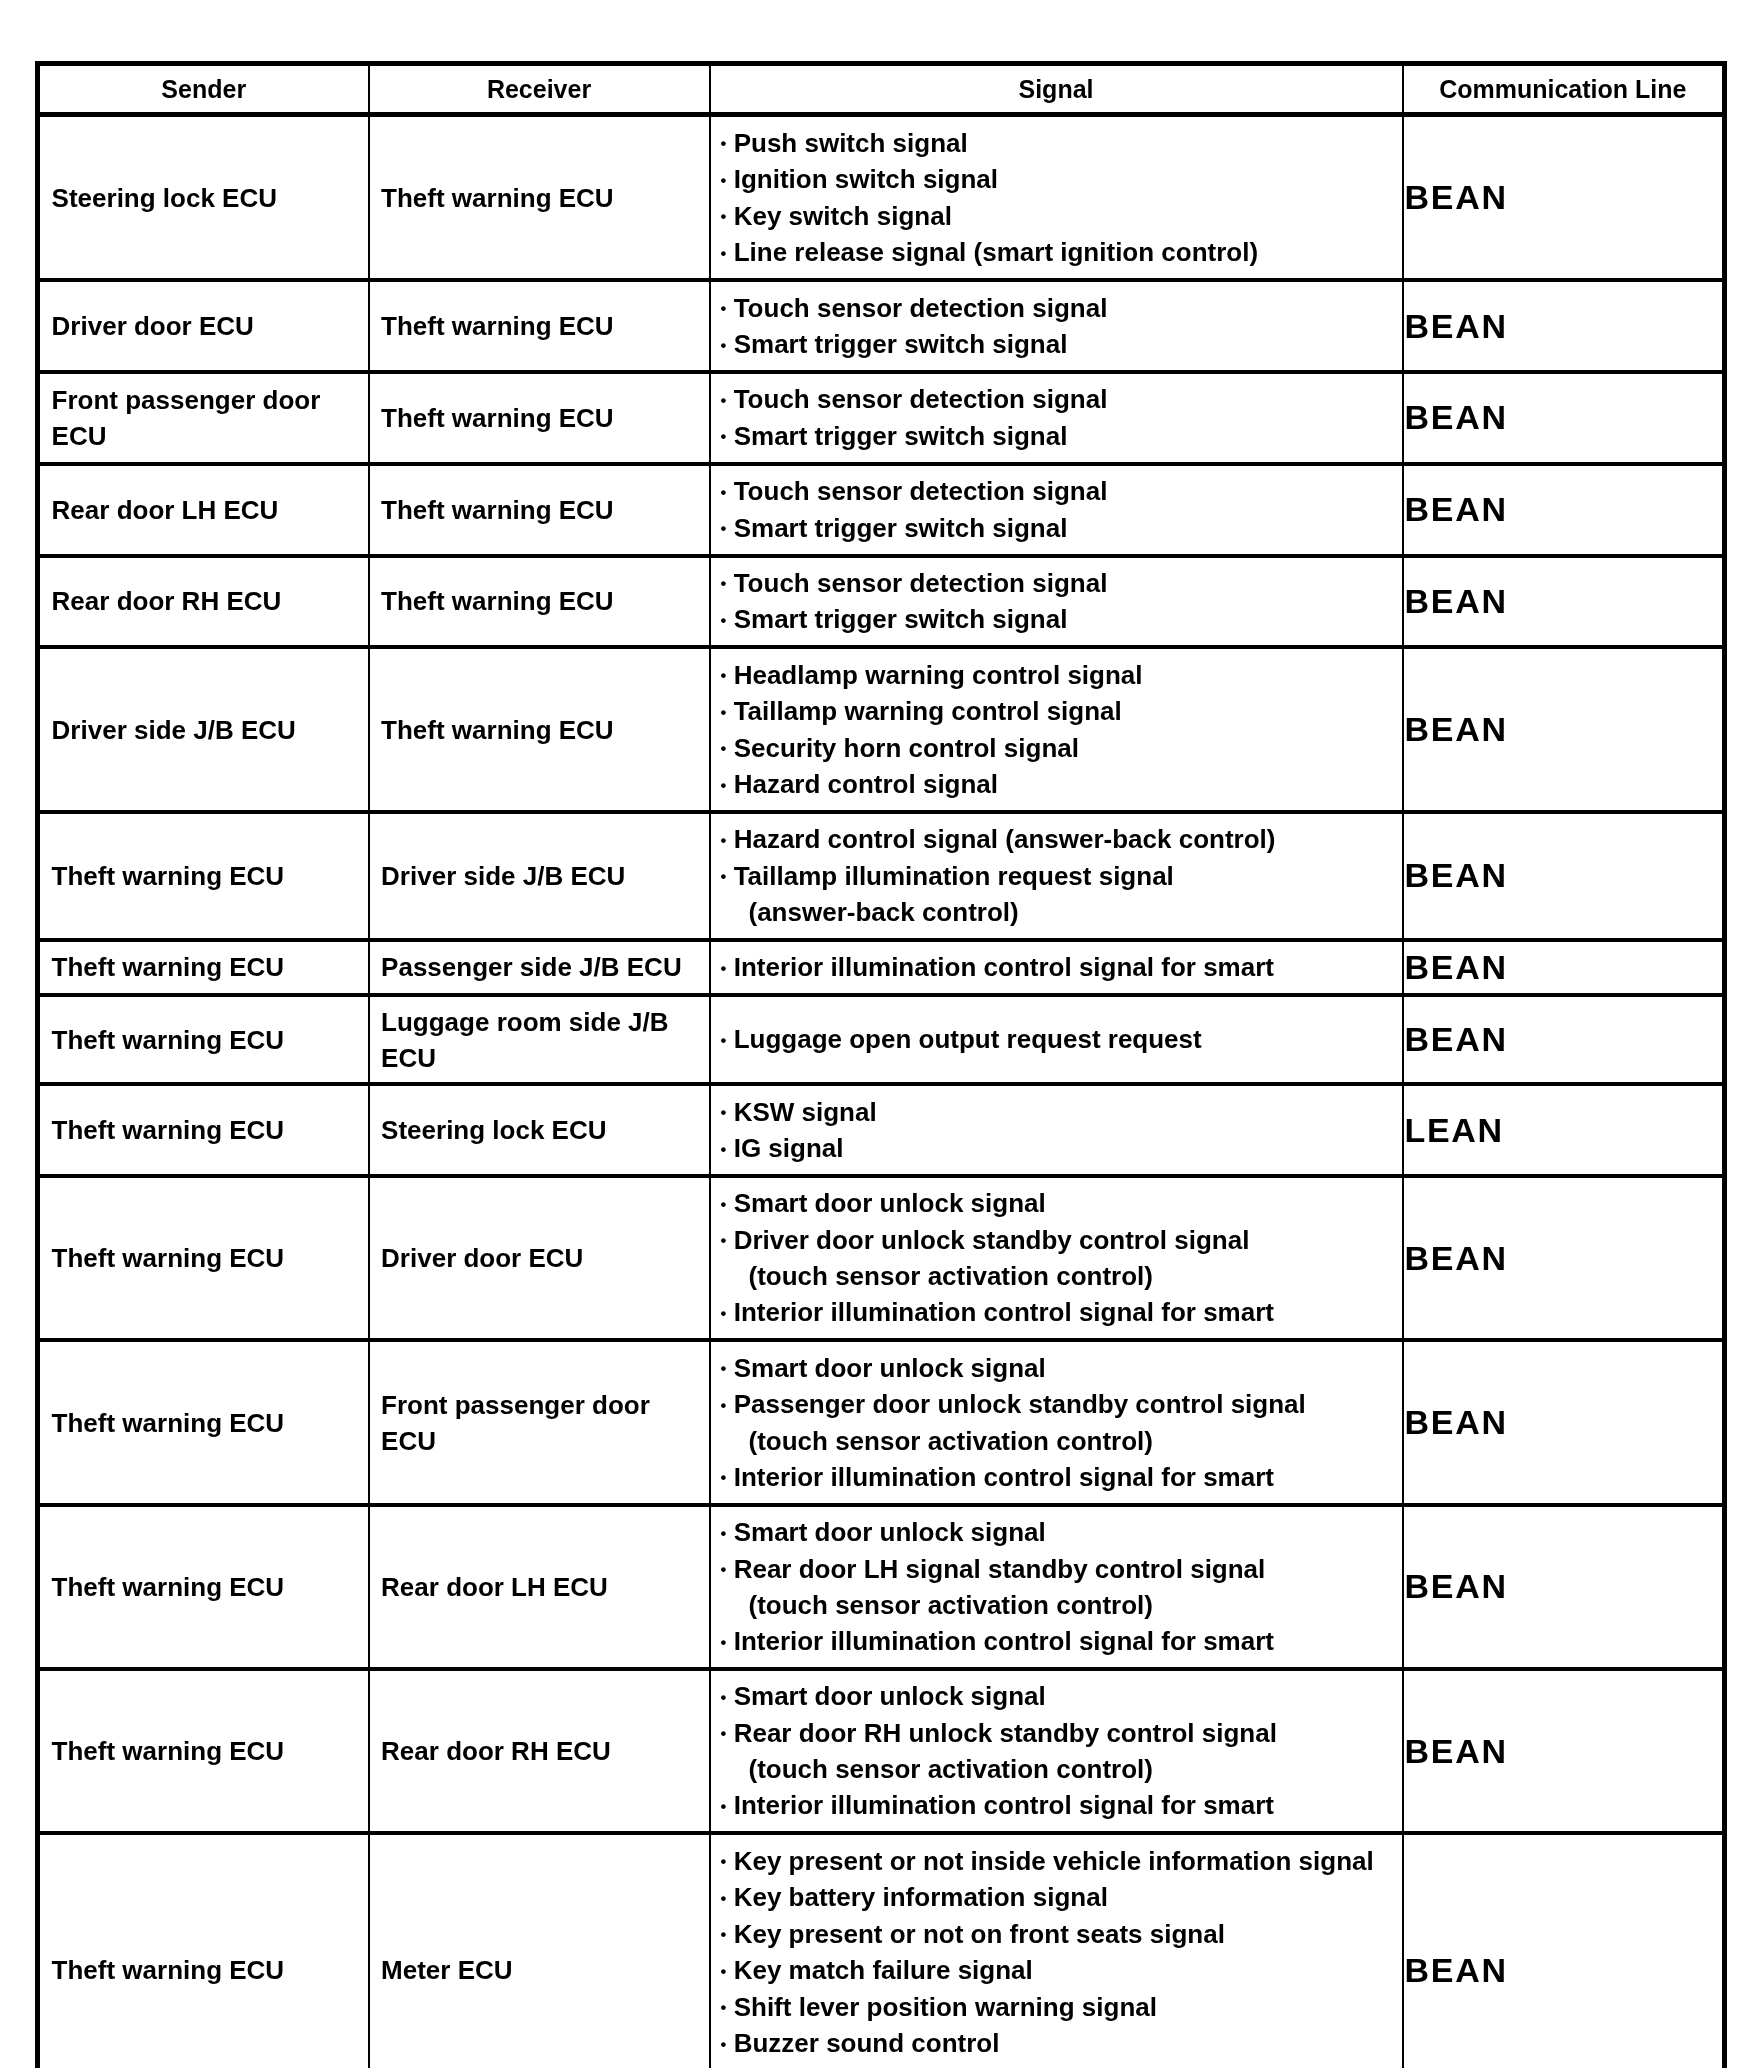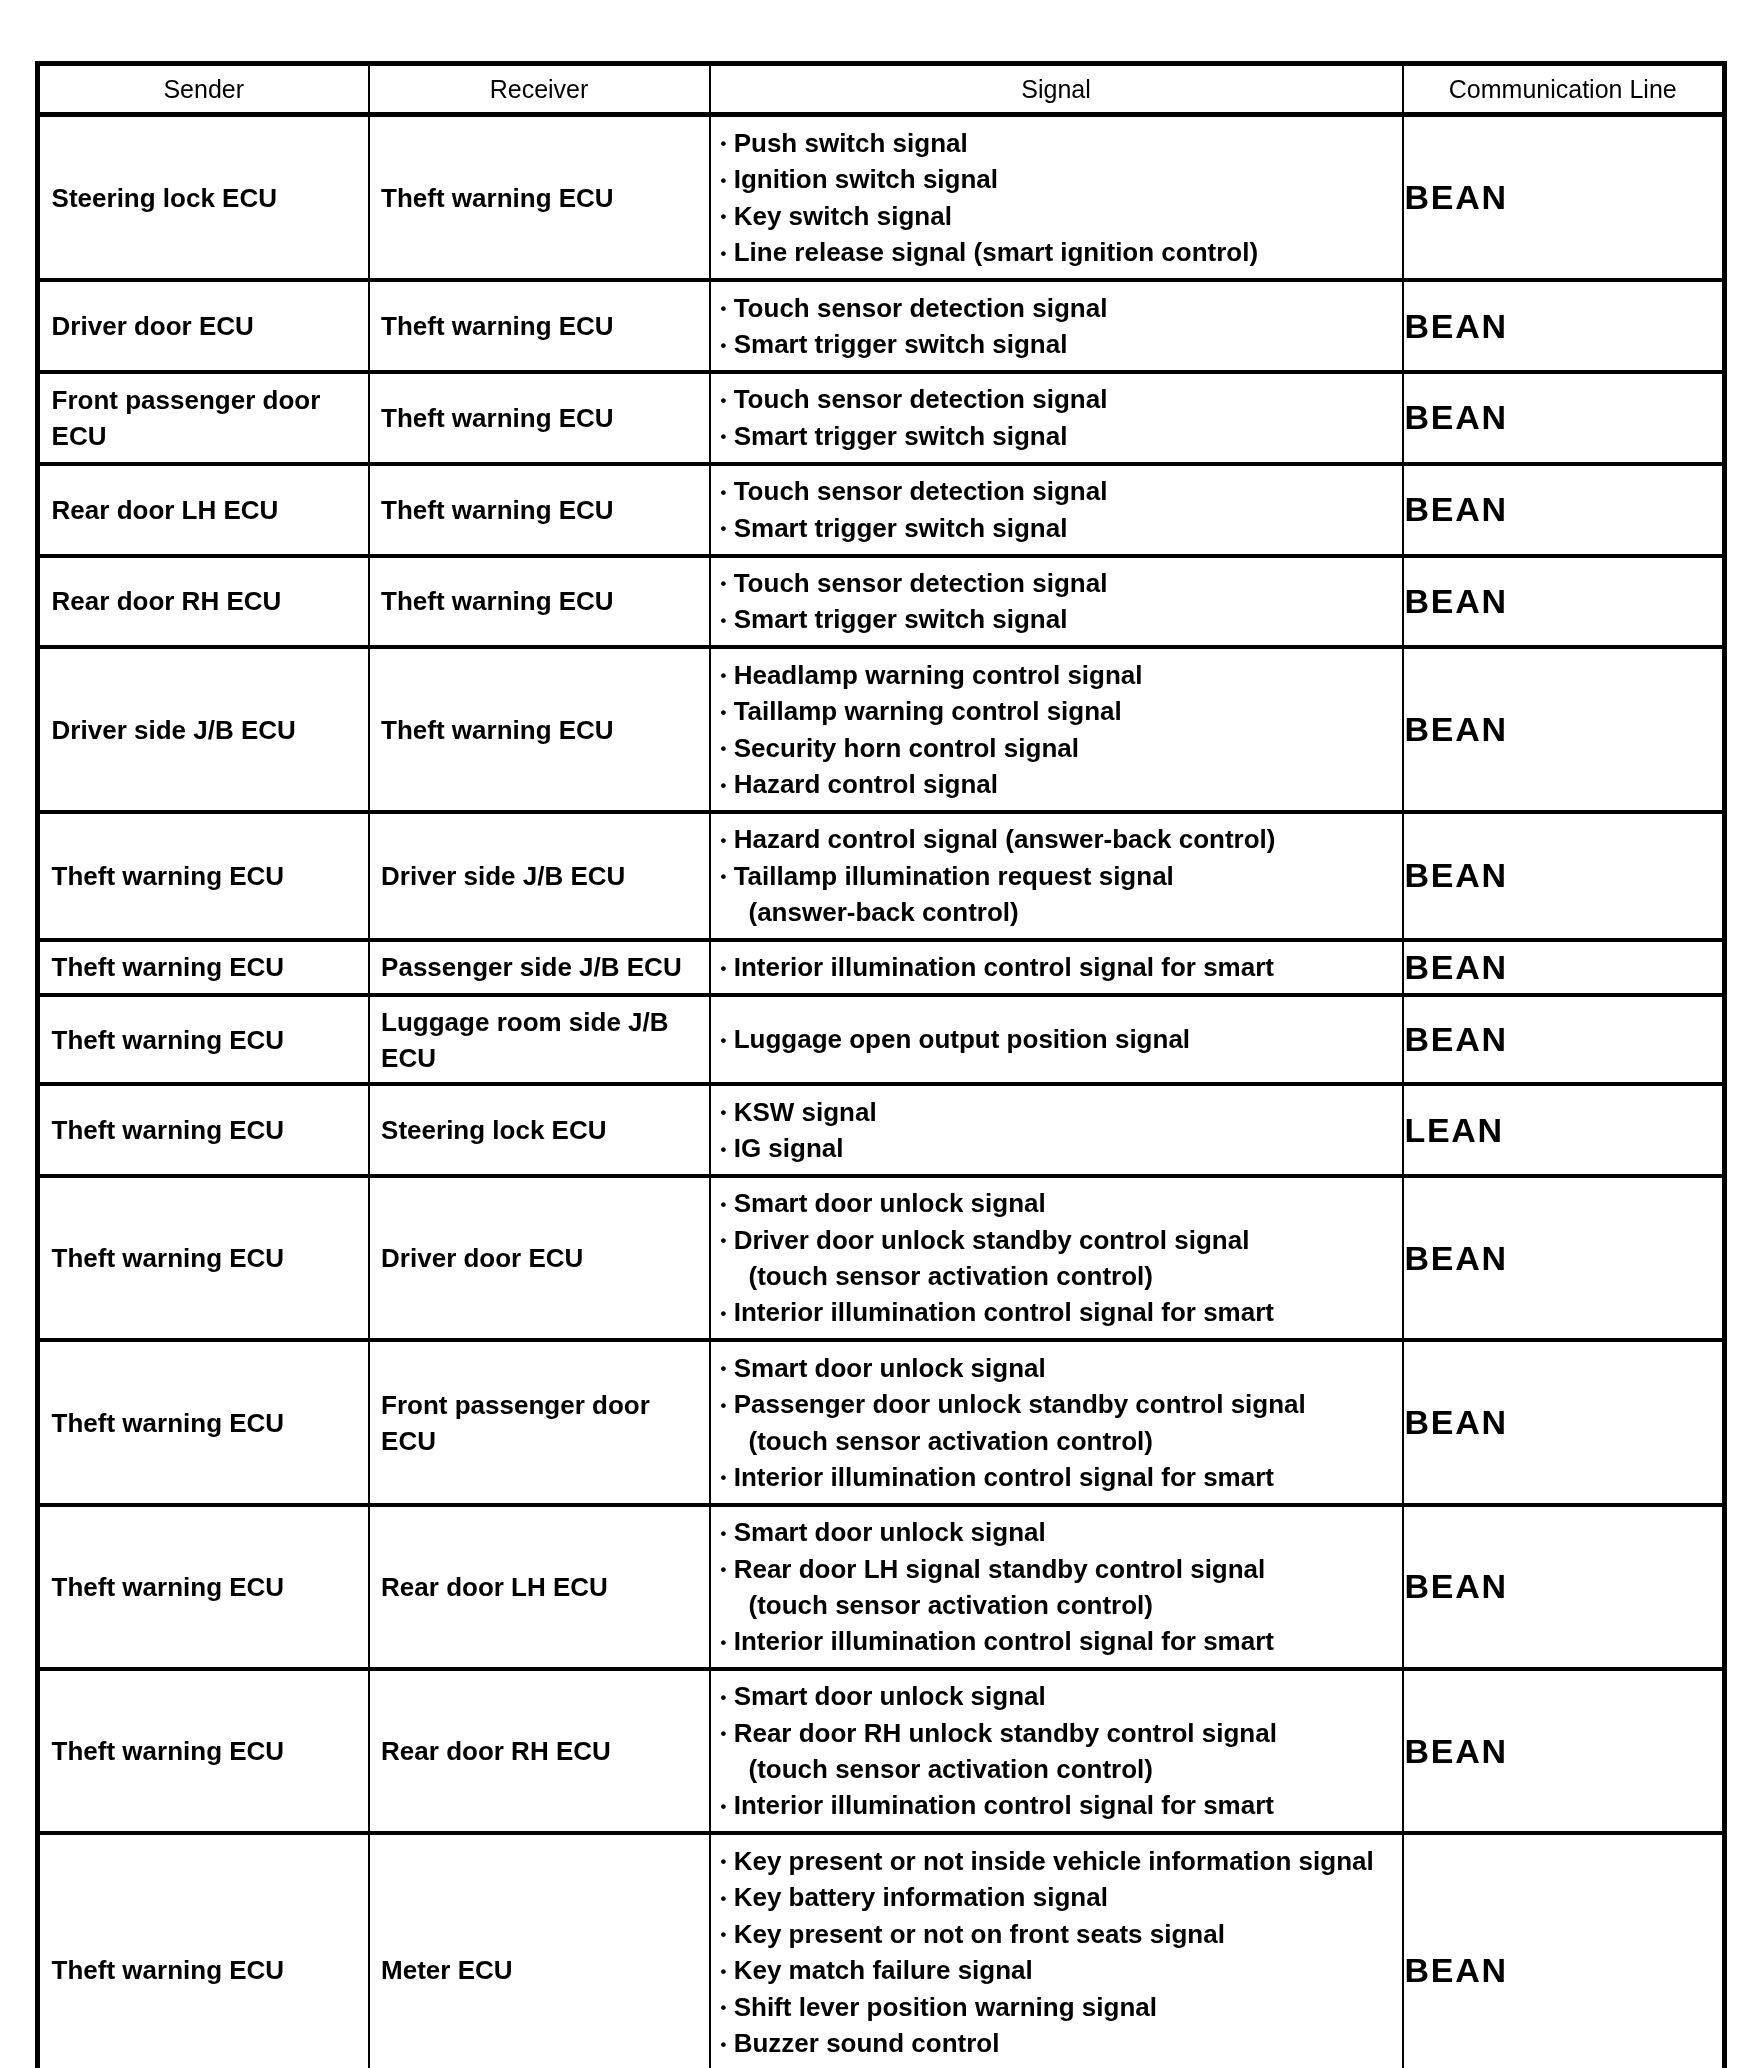--- a/index.html
+++ b/index.html
@@ -30,21 +30,21 @@
   col.c-comm     { width: 322px; }
 
   th, td {
     border: 2.5px solid #000000;
     vertical-align: middle;
     background: #ffffff;
   }
   th {
     height: 43px;
     font-size: 25px;
-    font-weight: 400;
+    font-weight: 700;
     text-align: center;
     border-bottom: 5px solid #000000;
     padding: 1.7px 3.3px;
   }
   td {
     border-top-width: 4.1px;
     border-bottom-width: 4.1px;
     font-size: 26px;
     font-weight: 700;
   }
@@ -166,21 +166,21 @@
           <td class="receiver-col">Passenger side J/B ECU</td>
           <td class="signal-col">
             <div class="sig-line"><span class="bullet">•</span><span>Interior illumination control signal for smart</span></div>
           </td>
           <td class="comm-col">BEAN</td>
         </tr>
         <tr>
           <td class="sender-col">Theft warning ECU</td>
           <td class="receiver-col">Luggage room side J/B ECU</td>
           <td class="signal-col">
-            <div class="sig-line"><span class="bullet">•</span><span>Luggage open output position signal</span></div>
+            <div class="sig-line"><span class="bullet">•</span><span>Luggage open output request request</span></div>
           </td>
           <td class="comm-col">BEAN</td>
         </tr>
         <tr>
           <td class="sender-col">Theft warning ECU</td>
           <td class="receiver-col">Steering lock ECU</td>
           <td class="signal-col">
             <div class="sig-line"><span class="bullet">•</span><span>KSW signal</span></div>
             <div class="sig-line"><span class="bullet">•</span><span>IG signal</span></div>
           </td>

